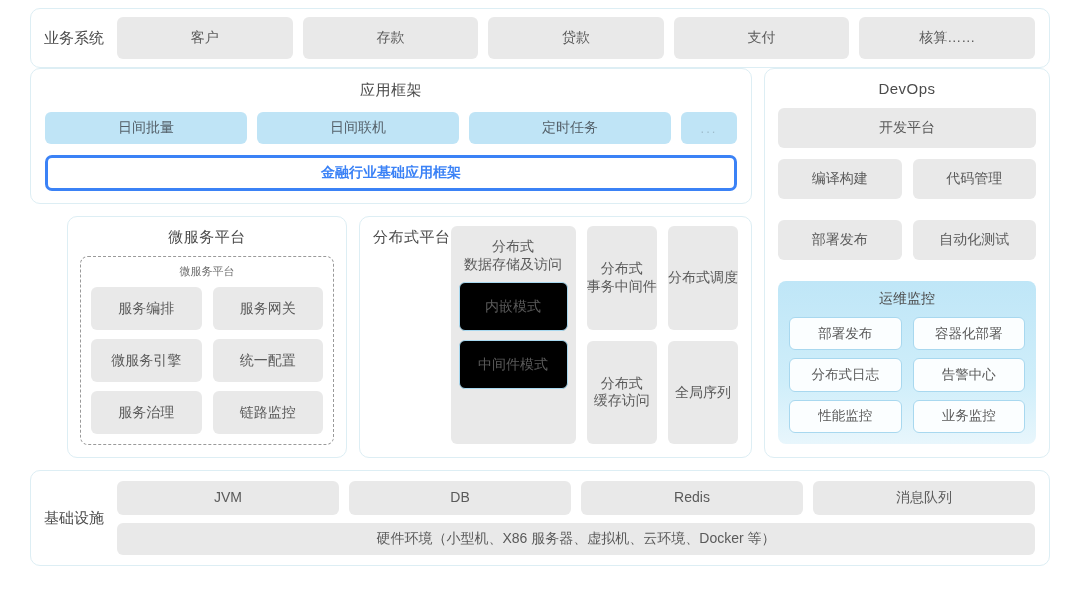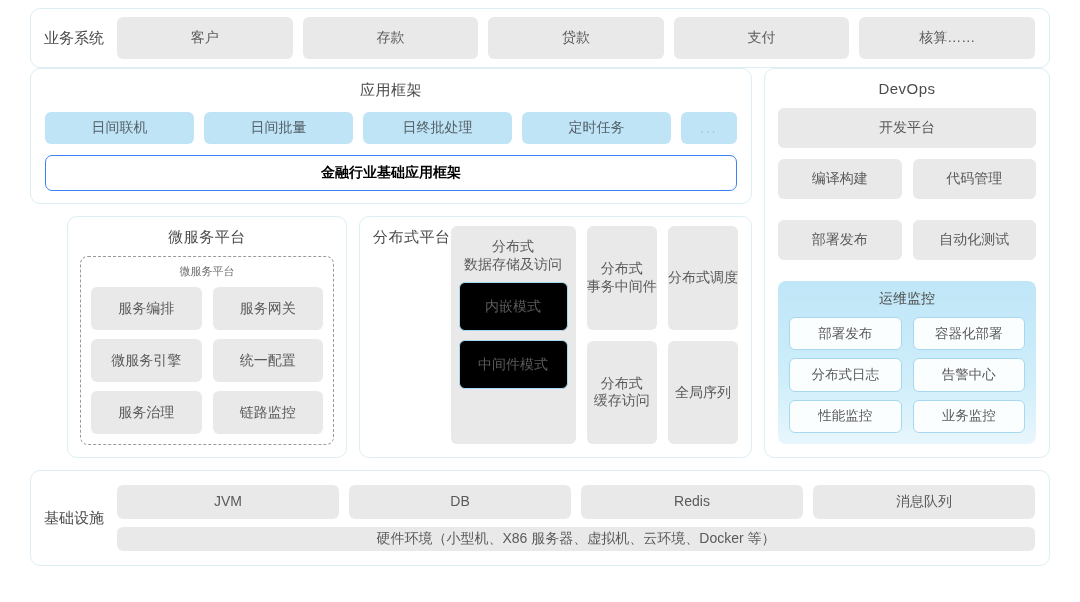--- a/index.html
+++ b/index.html
@@ -85,24 +85,24 @@
 
   
   .appfw{padding:10px 14px 12px 14px;}
   .appfw .panel-title{margin:2px 0 12px 0;}
   .appfw .pill-row{display:flex;gap:10px;margin-bottom:11px;}
   .appfw .pill-row .chip-blue{height:32px;}
   .appfw .pill-row .chip-blue.w1{flex:1;}
   .appfw .pill-row .chip-blue.dots{width:56px;flex:none;color:#9fbdcc;font-size:13px;letter-spacing:2px;}
   .appfw .banner{
     height:36px;
-    border:1px solid #3b82f6;
+    border:3px solid #3b82f6;
     border-radius:7px;
     display:flex;align-items:center;justify-content:center;
-    font-size:14px;font-weight:bold;color:#000000;
+    font-size:14px;font-weight:bold;color:#3b82f6;
     box-sizing:border-box;
   }
 
   
   .mid-lower{display:flex;gap:12px;flex:1;}
 
   
   .micro{width:280px;padding:9px 12px 12px 12px;display:flex;flex-direction:column;margin-left:37px;}
   .micro .panel-title{margin:2px 0 9px 0;}
   .micro .dashed{
@@ -177,21 +177,21 @@
     margin-top:12px;
     display:flex;align-items:center;
     padding:0 14px 0 0;
   }
   .row-infra .side-label{
     width:86px;min-width:86px;text-align:center;font-size:15px;color:#4b4b4b;
   }
   .row-infra .stack{flex:1;display:flex;flex-direction:column;gap:8px;}
   .row-infra .top-row{display:flex;gap:10px;}
   .row-infra .top-row .chip{flex:1;height:34px;}
-  .row-infra .bottom-row .chip{height:24px;width:100%;}
+  .row-infra .bottom-row .chip{height:32px;width:100%;}
 </style>
 </head>
 <body>
 
 <div class="page">
 
   <div class="panel row-biz">
     <div class="side-label">业务系统</div>
     <div class="cards">
       <div class="chip">客户</div>
@@ -202,23 +202,22 @@
     </div>
   </div>
 
   <div class="middle">
 
     <div class="mid-left">
 
       <div class="panel appfw">
         <div class="panel-title">应用框架</div>
         <div class="pill-row">
+          <div class="chip-blue w1">日间批量</div>
           <div class="chip-blue w1">日间联机</div>
-          <div class="chip-blue w1">日间批量</div>
-          <div class="chip-blue w1">日终批处理</div>
           <div class="chip-blue w1">定时任务</div>
           <div class="chip-blue dots">...</div>
         </div>
         <div class="banner">金融行业基础应用框架</div>
       </div>
 
       <div class="mid-lower">
 
         <div class="panel micro">
           <div class="panel-title">微服务平台</div>

